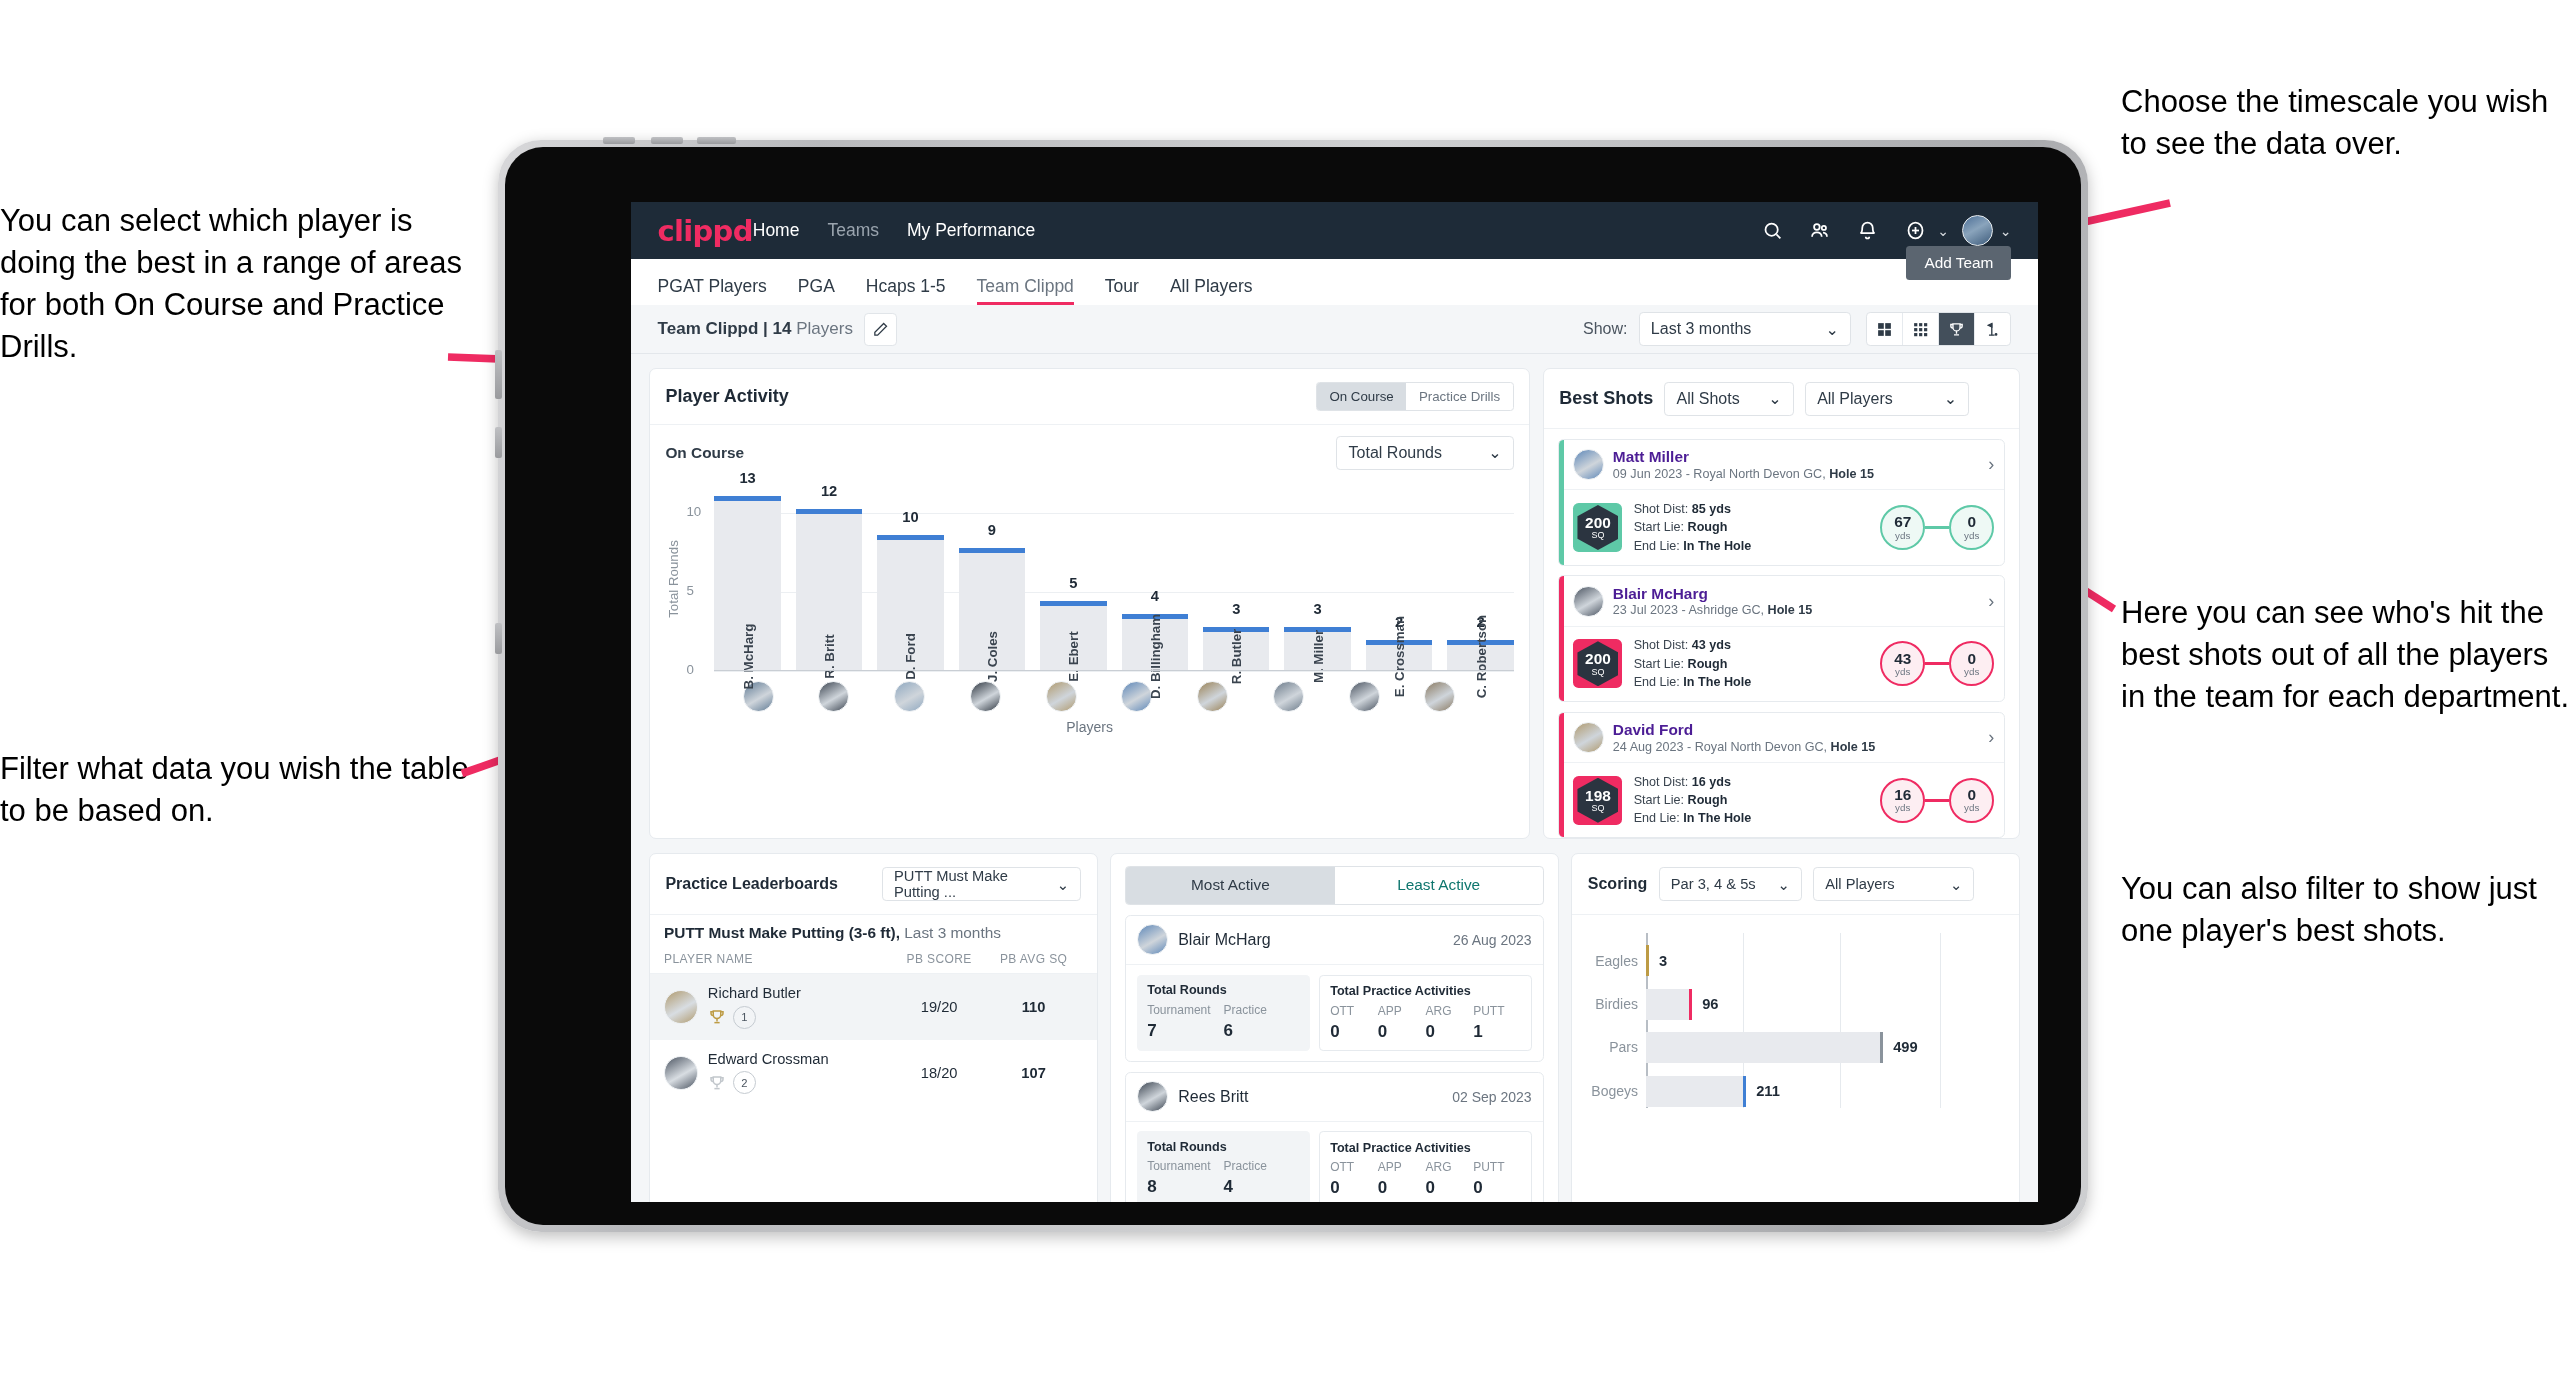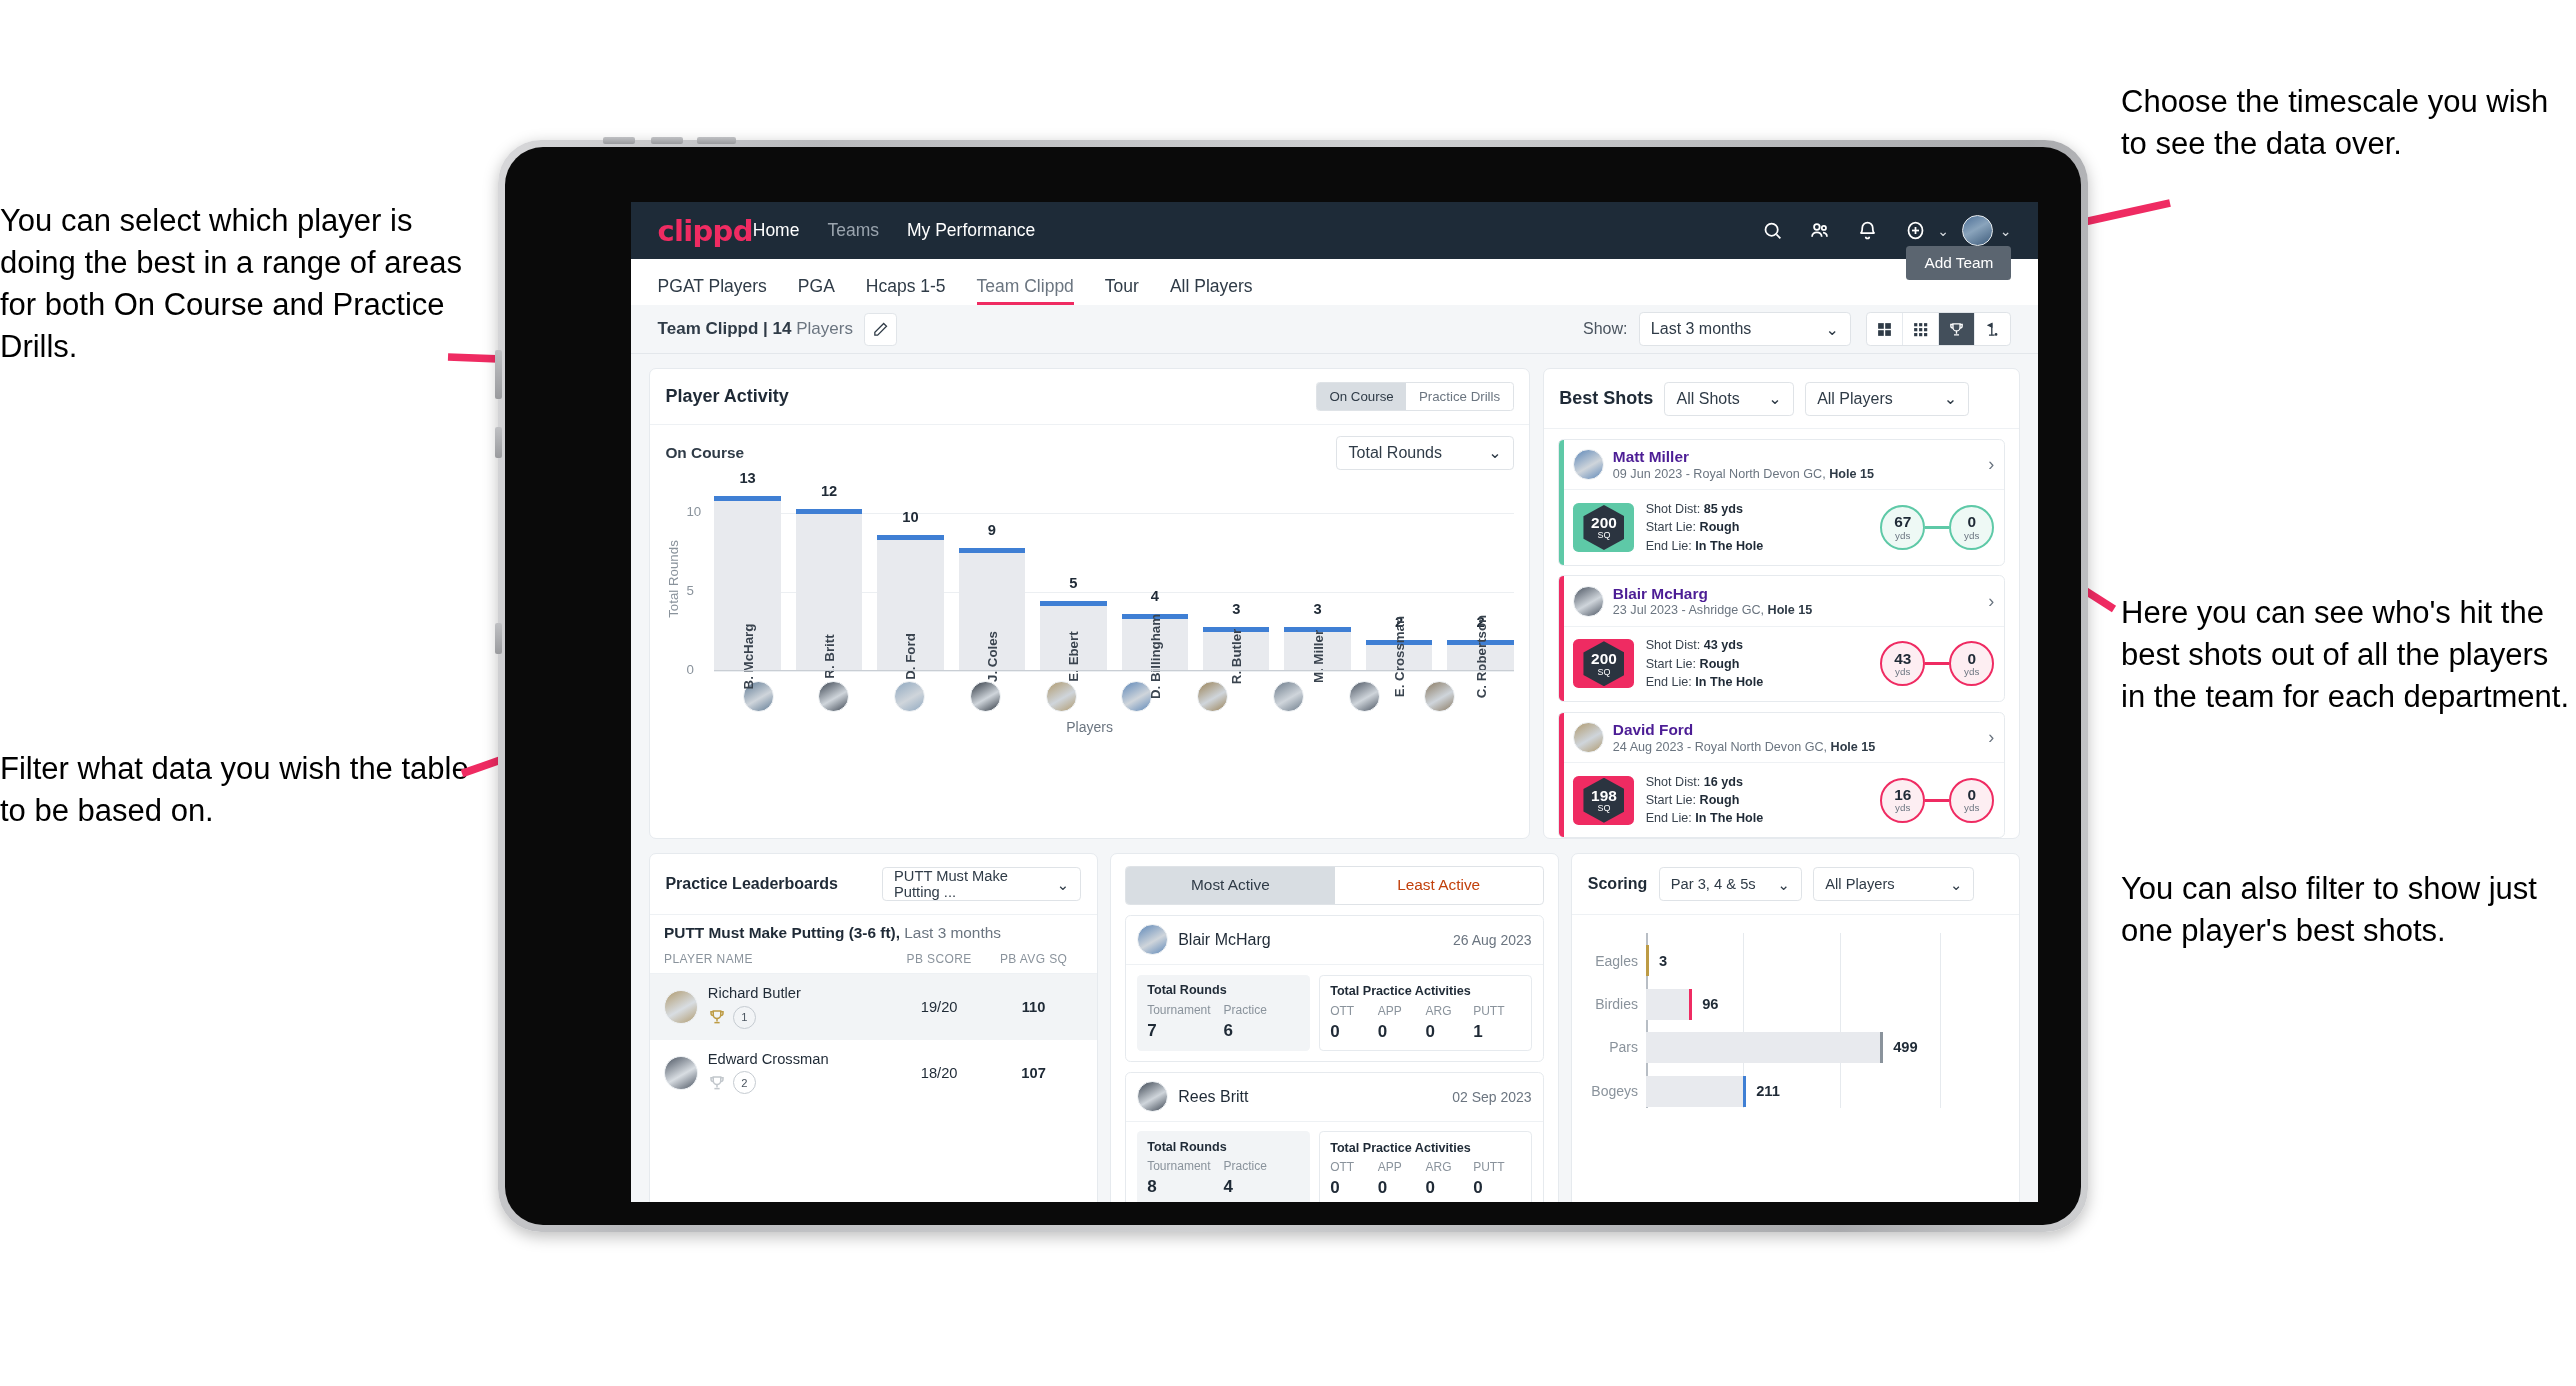--- a/index.html
+++ b/index.html
@@ -101,21 +101,21 @@
   
   .shotcard{border:0.7px solid #e6eaee;border-radius:5.6px;margin:9.8px 14px 0 14px;display:flex;overflow:hidden;}
   .stripe{width:4.9px;}
   .shotbody{flex:1;}
   .shothead{display:flex;align-items:center;padding:8.4px 9.8px;border-bottom:0.7px solid #eef1f4;gap:8.4px;}
   .shotname{font-size:15.4px;color:#4c1d95;font-weight:bold;line-height:1.2;}
   .shotmeta{font-size:12.6px;color:#6b7580;}
   .shotmeta b{color:#2f3b47;}
   .chev{margin-left:auto;color:#6b7580;font-size:18px;}
   .shotmain{display:flex;align-items:center;padding:9.8px;gap:11.2px;}
-  .sqbox{width:61px;height:49px;border-radius:5.6px;display:flex;align-items:center;justify-content:center;}
+  .sqbox{width:49px;height:49px;border-radius:5.6px;display:flex;align-items:center;justify-content:center;}
   .hex{width:41px;height:45px;background:#2b3440;display:flex;flex-direction:column;align-items:center;
     justify-content:center;color:#fff;clip-path:polygon(50% 0,100% 25%,100% 75%,50% 100%,0 75%,0 25%);}
   .hex .n{font-size:15.4px;font-weight:bold;line-height:1;}
   .hex .u{font-size:9px;}
   .shotlines{font-size:12.6px;color:#3a444f;line-height:1.45;}
   .shotlines b{color:#1f2a36;}
   .dumb{margin-left:auto;display:flex;align-items:center;}
   .circ{width:41px;height:41px;border-radius:50%;display:flex;flex-direction:column;
     align-items:center;justify-content:center;}
   .circ .n{font-size:15.4px;font-weight:bold;color:#1f2a36;line-height:1;}
@@ -131,21 +131,21 @@
   .lbrow.hl{background:#f2f4f6;}
   .c1{flex:1;display:flex;align-items:center;gap:9.8px;}
   .c2{width:91px;text-align:center;}
   .c3{width:98px;text-align:center;font-weight:bold;}
   .av-lb{width:32px;height:32px;border-radius:50%;border:1.4px solid #eceff2;}
   .rankbadge{width:21px;height:21px;border-radius:50%;border:0.7px solid #c5cbd1;display:inline-flex;
     align-items:center;justify-content:center;font-size:11.2px;color:#4a545f;}
 
   
   .tabs2{display:flex;margin:11.2px 14px 0 14px;border:0.7px solid #dfe3e7;border-radius:4.2px;overflow:hidden;}
-  .tabs2 div{flex:1;text-align:center;padding:9.8px 0;font-size:15.4px;color:#c2410c;}
+  .tabs2 div{flex:1;text-align:center;padding:9.8px 0;font-size:15.4px;color:#0f766e;}
   .tabs2 div.on{background:#d8dde2;color:#2f3b47;}
   .actcard{border:0.7px solid #e6eaee;border-radius:5.6px;margin:9.8px 14px 0 14px;}
   .acthead{display:flex;align-items:center;padding:8.4px 11.2px;gap:9.8px;border-bottom:0.7px solid #eef1f4;}
   .actname{font-size:16px;color:#1f2a36;}
   .actdate{margin-left:auto;font-size:14px;color:#6b7580;}
   .actbody{display:flex;gap:9.8px;padding:9.8px 11.2px;}
   .statbox{border-radius:4.2px;padding:8.4px 9.8px;}
   .statbox.grey{background:#f2f4f6;flex:1;}
   .statbox.bord{border:0.7px solid #e6eaee;flex:1.25;}
   .statttl{font-size:12.6px;color:#1f2a36;font-weight:bold;margin-bottom:5.6px;}

